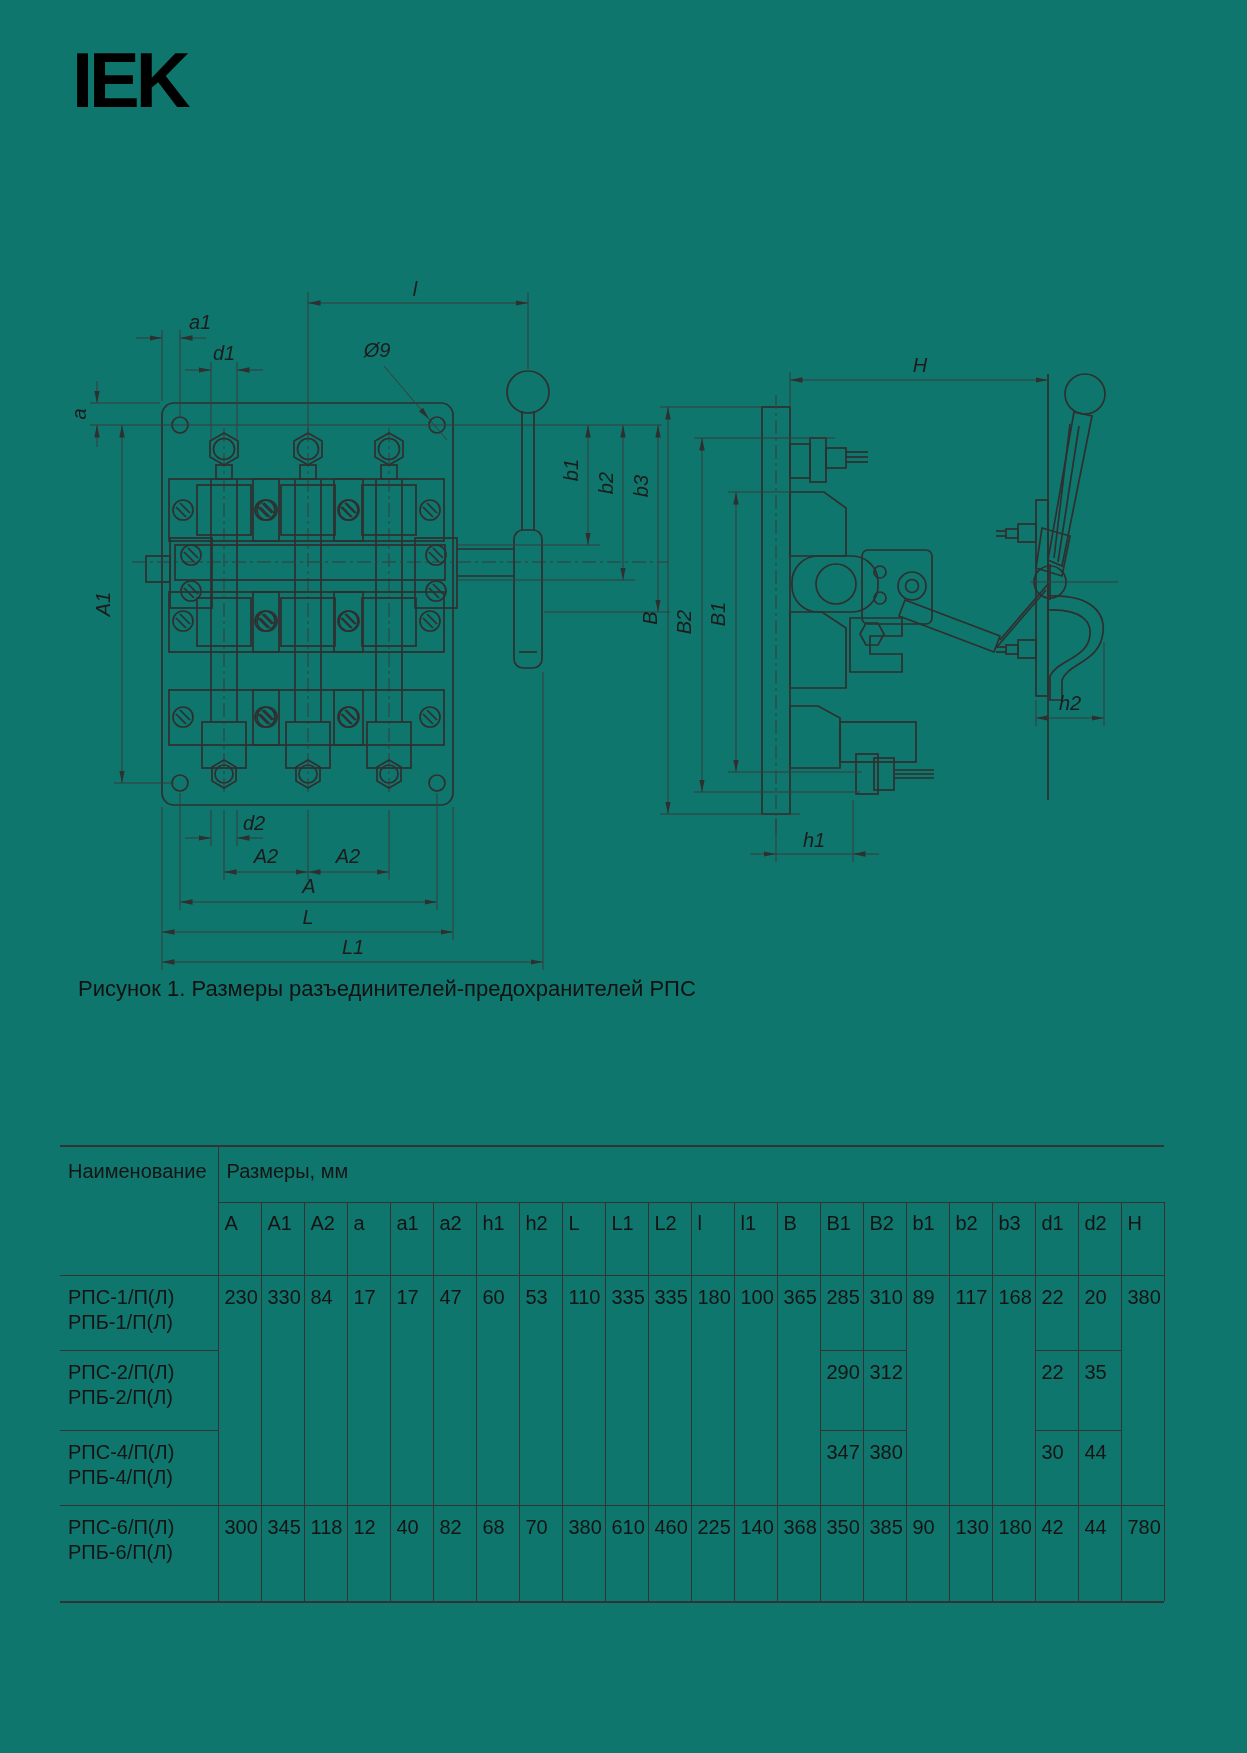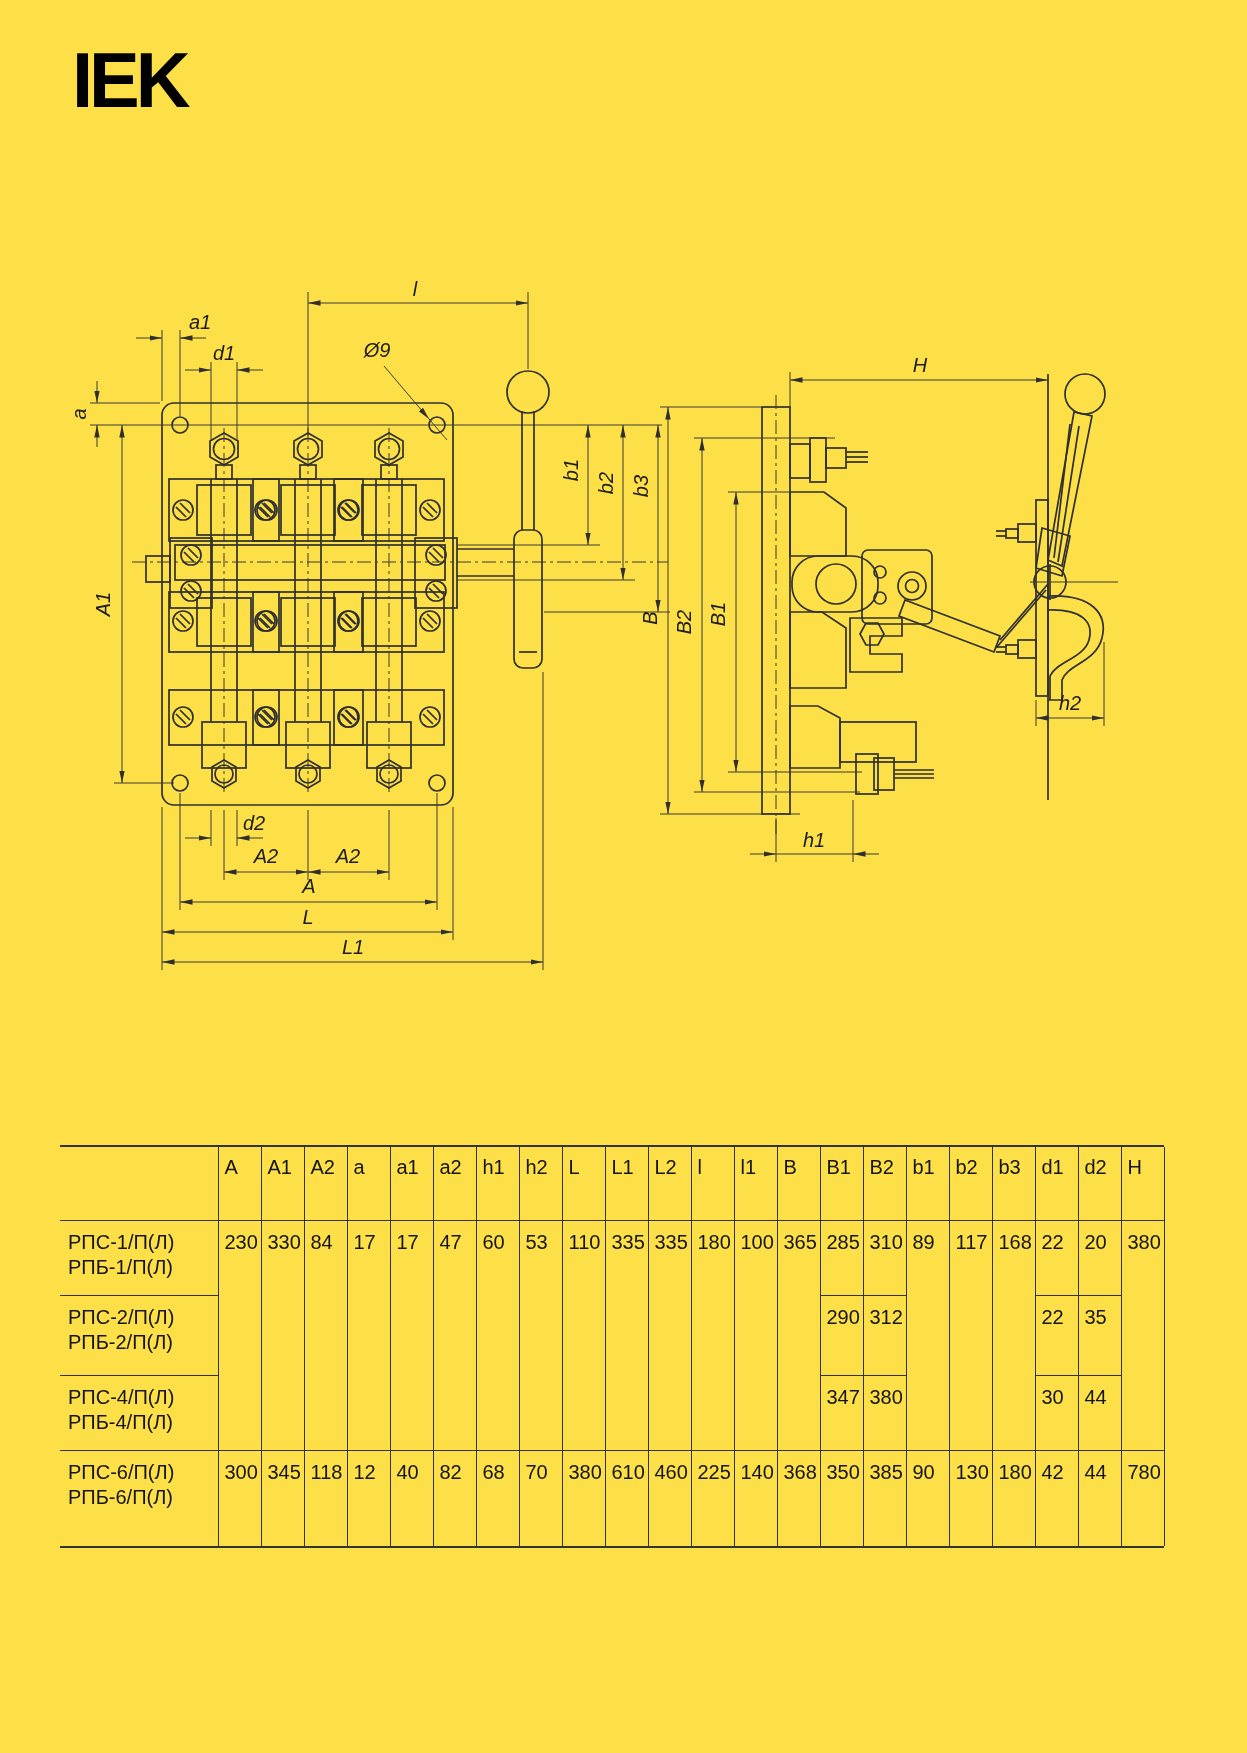--- a/index.html
+++ b/index.html
@@ -1,16 +1,16 @@
 <!DOCTYPE html>
 <html><head>
 <meta charset="utf-8">
 <style>
   html,body{margin:0;padding:0;background:#fff;}
-  #page{position:relative;width:1247px;height:1753px;background:#fde047;
+  #page{position:relative;width:1247px;height:1753px;background:#0f766e;
         font-family:"Liberation Sans",sans-serif;color:#141414;overflow:hidden;}
   .logo{position:absolute;left:72px;top:36px;font-weight:bold;font-size:76px;
         letter-spacing:-4px;color:#000;transform:scaleY(1.02);}
   .caption{position:absolute;left:78px;top:976px;font-size:22px;color:#111;}
   svg{position:absolute;left:0;top:0;}
   svg .g{fill:none;stroke:#2f2f2f;stroke-width:1.7px;}
   svg .t{fill:none;stroke:#3a3a3a;stroke-width:1px;}
   svg .cl{fill:none;stroke:#3a3a3a;stroke-width:1px;stroke-dasharray:14 4 3 4;}
   svg .txt{fill:#1c1c1c;stroke:none;font-family:"Liberation Sans",sans-serif;
            font-style:italic;font-size:20px;}
@@ -267,28 +267,33 @@
       <line x1="776" y1="854" x2="853" y2="854" class="t"></line>
       <text class="txt" x="814" y="847" text-anchor="middle">h1</text>
 
       <line x1="1036" y1="700" x2="1036" y2="726" class="t"></line>
       <line x1="1104" y1="642" x2="1104" y2="726" class="t"></line>
       <line x1="1036" y1="718" x2="1104" y2="718" class="t" marker-start="url(#as)" marker-end="url(#ae)"></line>
       <text class="txt" x="1070" y="710" text-anchor="middle">h2</text>
     </g>
   </svg>
 
+  <div class="caption">Рисунок 1. Размеры разъединителей-предохранителей РПС</div>
 
   <div class="tblwrap">
     <table>
       <colgroup>
         <col style="width:158px">
         <col span="22" style="width:43px">
       </colgroup>
       <tbody>
+        <tr style="height:55px">
+          <td class="nameh" rowspan="1" style="border-bottom:none">Наименование</td>
+          <td class="szh" colspan="22">Размеры, мм</td>
+        </tr>
         <tr style="height:73px">
           <td style="border-bottom:1.5px solid #333"></td>
           <td class="h">A</td>
           <td class="h">A1</td>
           <td class="h">A2</td>
           <td class="h">a</td>
           <td class="h">a1</td>
           <td class="h">a2</td>
           <td class="h">h1</td>
           <td class="h">h2</td>

